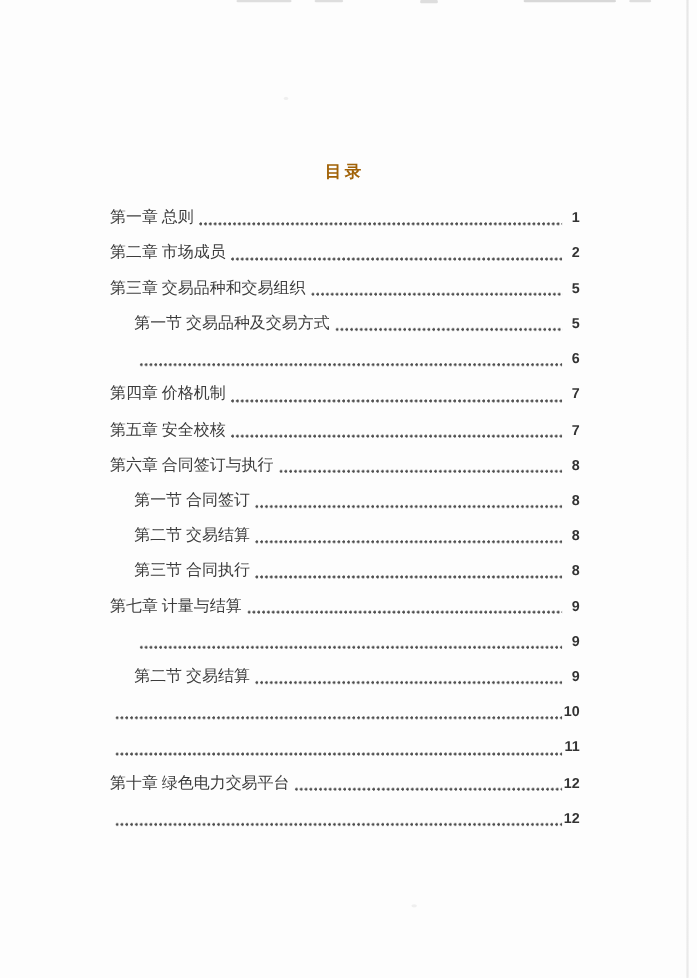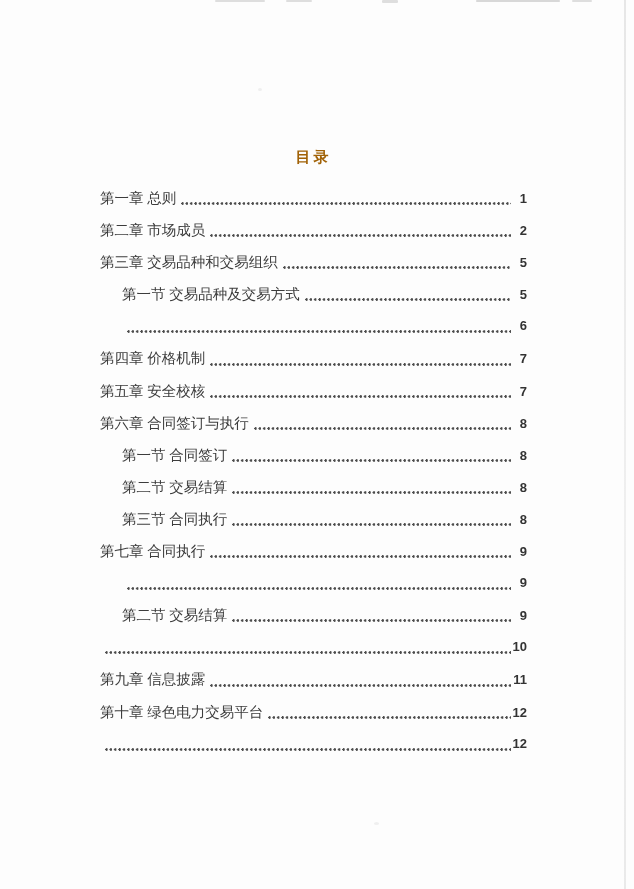--- a/index.html
+++ b/index.html
@@ -171,39 +171,38 @@
     <span class="toc-label">第二节 交易结算</span>
     <span class="toc-dots"></span>
     <span class="toc-page">8</span>
   </div>
         <div class="toc-row level-2">
     <span class="toc-label">第三节 合同执行</span>
     <span class="toc-dots"></span>
     <span class="toc-page">8</span>
   </div>
         <div class="toc-row level-1">
-    <span class="toc-label">第七章 合同执行</span>
+    <span class="toc-label">第七章 计量与结算</span>
     <span class="toc-dots"></span>
     <span class="toc-page">9</span>
   </div>
         <div class="toc-row level-2">
     <span class="toc-dots"></span>
     <span class="toc-page">9</span>
   </div>
         <div class="toc-row level-2">
     <span class="toc-label">第二节 交易结算</span>
     <span class="toc-dots"></span>
     <span class="toc-page">9</span>
   </div>
         <div class="toc-row level-1">
     <span class="toc-dots"></span>
     <span class="toc-page">10</span>
   </div>
         <div class="toc-row level-1">
-    <span class="toc-label">第九章 信息披露</span>
     <span class="toc-dots"></span>
     <span class="toc-page">11</span>
   </div>
         <div class="toc-row level-1">
     <span class="toc-label">第十章 绿色电力交易平台</span>
     <span class="toc-dots"></span>
     <span class="toc-page">12</span>
   </div>
         <div class="toc-row level-1">
     <span class="toc-dots"></span>

